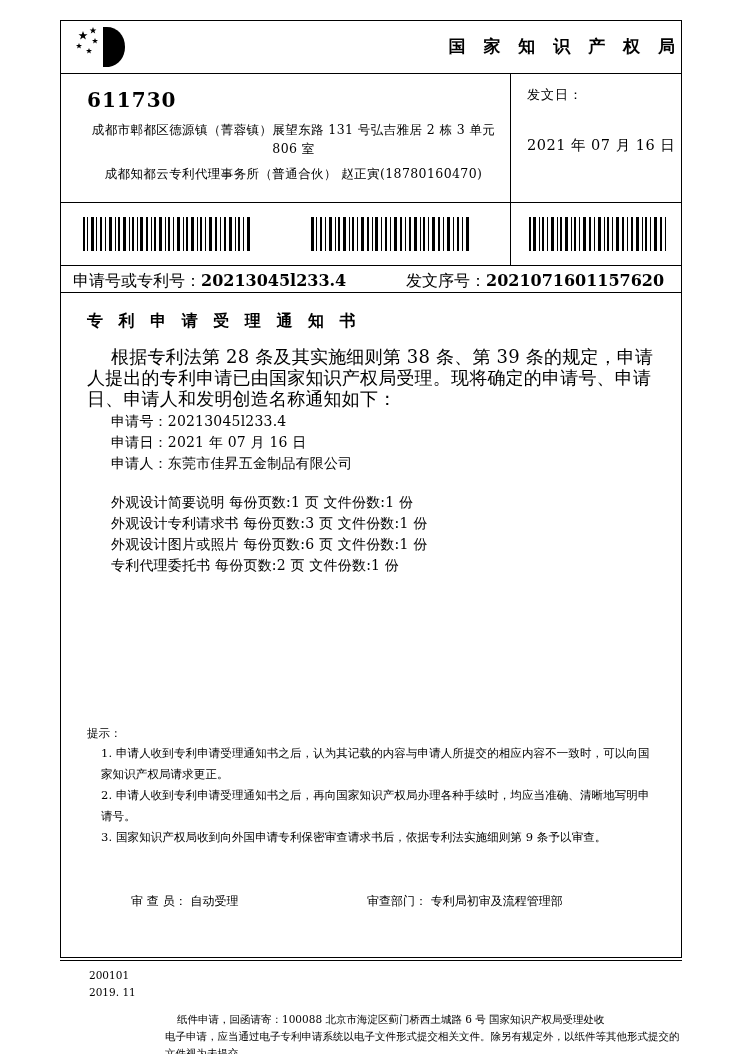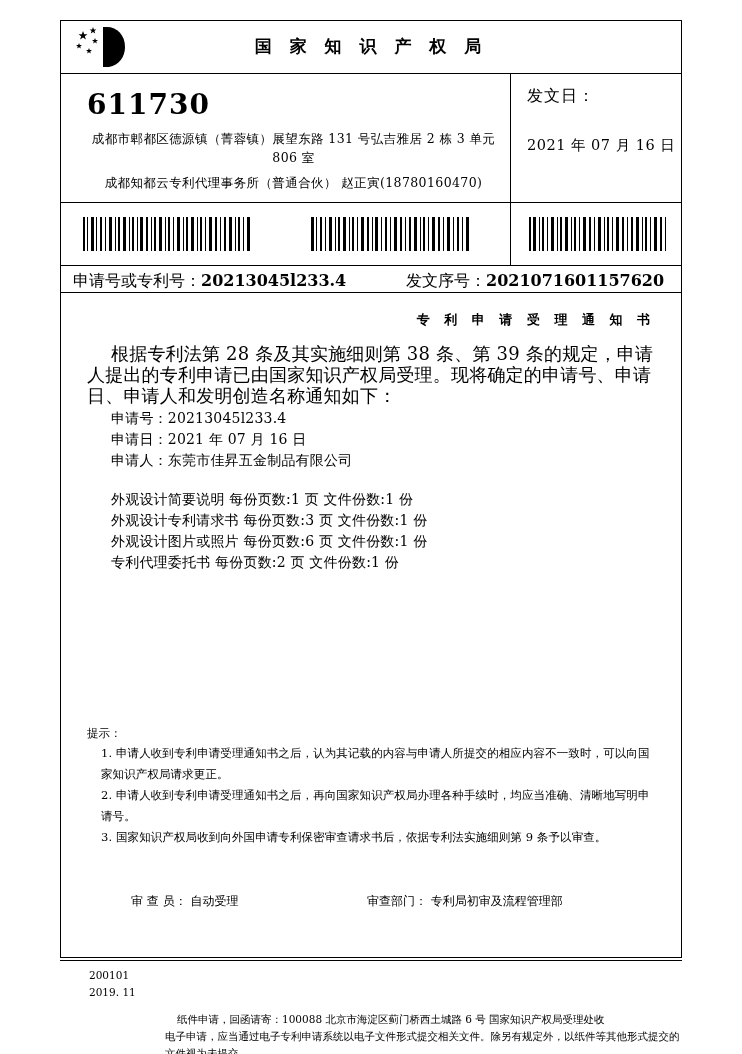--- a/index.html
+++ b/index.html
@@ -39,40 +39,40 @@
     position: absolute;
     left: 12px;
     top: 4px;
     width: 62px;
     height: 44px;
   }
   .office-title {
     position: absolute;
     left: 0; right: 0;
     top: 14px;
-    text-align: center;
+    text-align: right;
     font-size: 17px;
     font-weight: bold;
     letter-spacing: 6px;
     font-family: "DejaVu Serif", "Liberation Serif", serif;
   }
   
   .addr-row {
     display: flex;
     border-bottom: 1px solid #000;
     min-height: 128px;
   }
   .addr-left {
     width: 450px;
     box-sizing: border-box;
     padding: 14px 10px 6px 26px;
     border-right: 1px solid #000;
   }
   .doc-number {
-    font-size: 28px;
+    font-size: 20px;
     font-weight: bold;
     letter-spacing: 1px;
     margin-bottom: 8px;
     font-family: "DejaVu Serif", "Liberation Serif", serif;
   }
   .addr-line {
     font-size: 12.5px;
     line-height: 19px;
     text-align: center;
     letter-spacing: 0.4px;
@@ -80,21 +80,21 @@
   .addr-line.agency {
     margin-top: 6px;
   }
   .addr-right {
     flex: 1;
     box-sizing: border-box;
     padding: 12px 0 0 16px;
     position: relative;
   }
   .issue-label {
-    font-size: 16px;
+    font-size: 13px;
     letter-spacing: 1px;
   }
   .issue-date {
     position: absolute;
     left: 16px;
     top: 62px;
     font-size: 14.5px;
     letter-spacing: 0.5px;
   }
   
@@ -141,22 +141,22 @@
     flex: 1;
   }
   .bold-val { font-weight: bold; }
   
   .body {
     padding: 10px 26px 14px 26px;
     min-height: 640px;
     position: relative;
   }
   .body-title {
-    text-align: right;
-    font-size: 13px;
+    text-align: left;
+    font-size: 16px;
     font-weight: bold;
     letter-spacing: 5px;
     margin: 8px 0 14px 0;
   }
   .para {
     font-size: 18px;
     line-height: 21px;
     text-indent: 24px;
     margin: 0 0 2px 0;
     letter-spacing: 0.2px;

